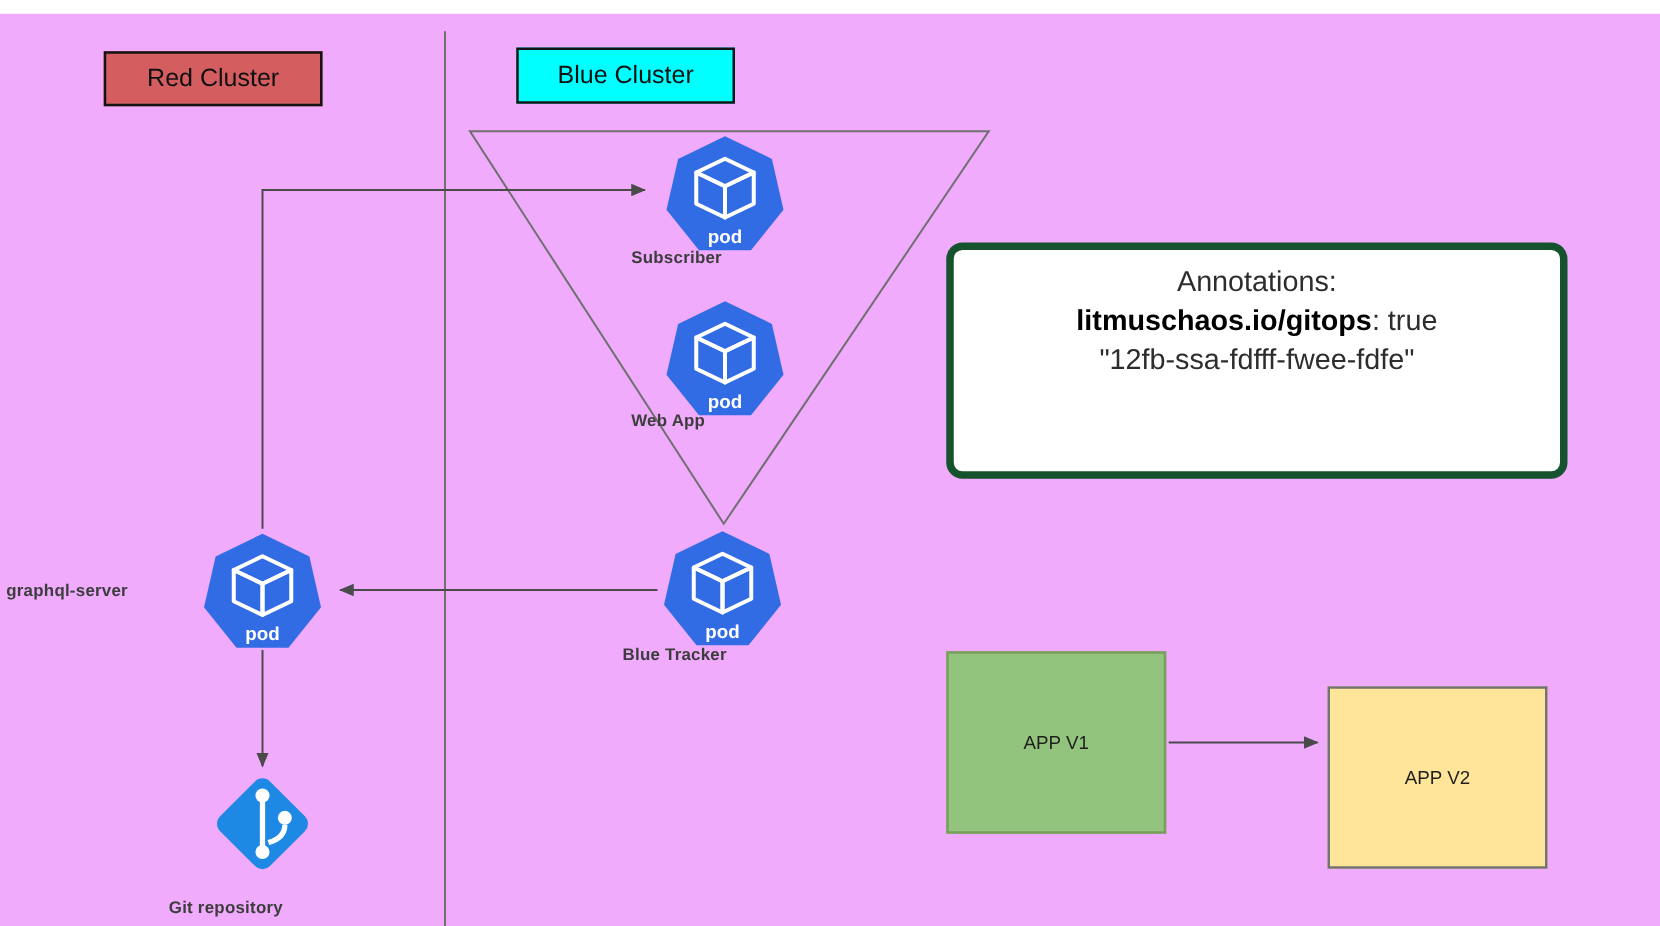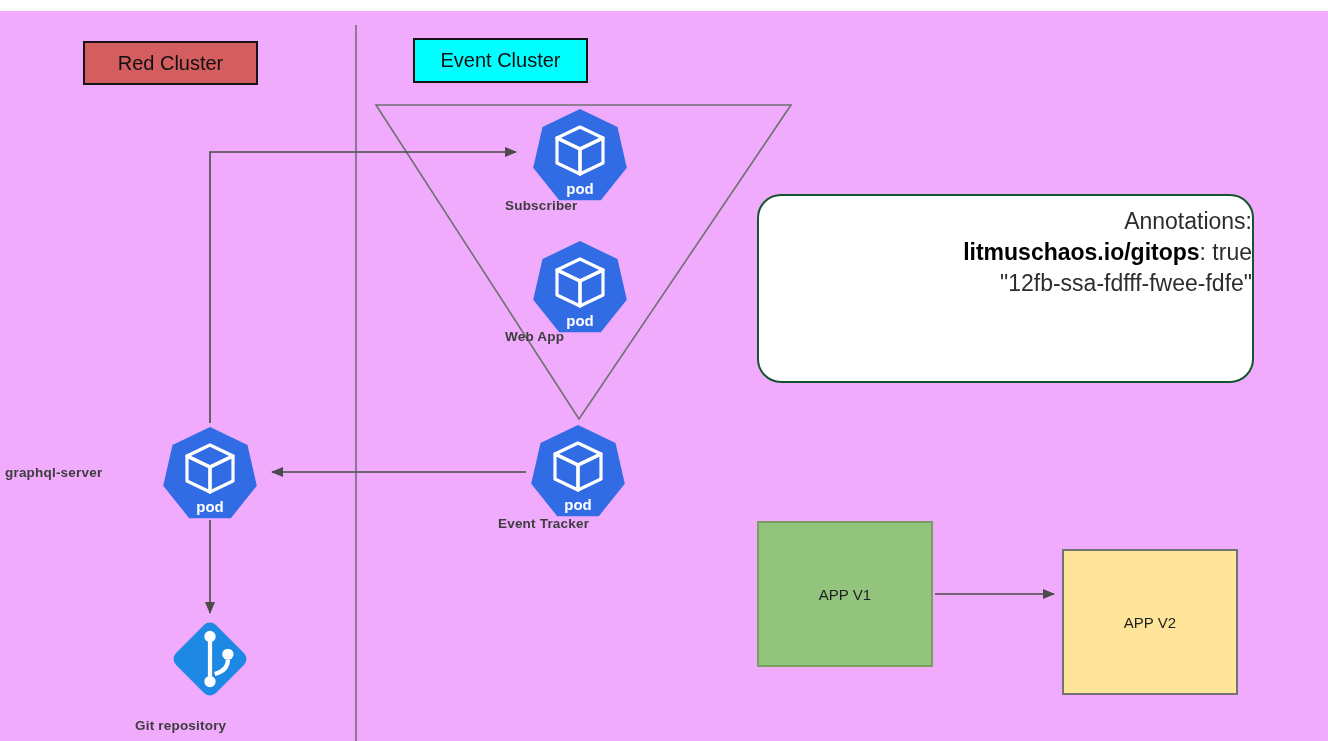--- a/index.html
+++ b/index.html
@@ -15,21 +15,21 @@
 
   .pod-node{position:absolute;}
   .node-label{position:absolute;font-size:13.5px;font-weight:700;color:#3d3d3d;
     text-align:left;line-height:14px;letter-spacing:.2px;}
   .pod-text{font-family:"Liberation Sans",sans-serif;font-size:15px;font-weight:700;
     fill:#ffffff;text-anchor:middle;}
   .cube{stroke:#ffffff;stroke-width:3.2;fill:none;stroke-linejoin:round;}
   .git-stroke{stroke:#ffffff;stroke-width:4.5;fill:none;}
 
   .annotations-box{position:absolute;left:757px;top:183px;width:497px;height:189px;
-    border:2px solid #14532d;border-radius:24px;background:#ffffff;text-align:right;
+    border:6px solid #14532d;border-radius:13px;background:#ffffff;text-align:center;
     padding-top:10px;box-sizing:border-box;}
   .ann-line{font-size:23px;line-height:31px;color:#2d2d2d;}
   .ann-line b{color:#000000;}
 
   .app-box{position:absolute;width:176px;height:146px;display:flex;align-items:center;
     justify-content:center;font-size:15px;color:#1f1f1f;box-sizing:border-box;}
   .app-v1{left:757px;top:510px;background:#93c47d;border:2px solid #7a9d60;}
   .app-v2{left:1062px;top:538px;background:#ffe599;border:2px solid #737373;}
 </style>
 </head>
@@ -48,21 +48,21 @@
     <path d="M210,412 L210,141 L516,141" fill="none" stroke="#4a4a4a" stroke-width="1.6" marker-end="url(#arr)"></path>
     <path d="M526,461 L272,461" fill="none" stroke="#4a4a4a" stroke-width="1.6" marker-end="url(#arr)"></path>
     <path d="M210,509 L210,602" fill="none" stroke="#4a4a4a" stroke-width="1.6" marker-end="url(#arr)"></path>
     <path d="M935,583 L1054,583" fill="none" stroke="#4a4a4a" stroke-width="1.6" marker-end="url(#arr)"></path>
   </svg>
 
   <div class="cluster-label cluster-red">
     <span>Red Cluster</span>
   </div>
   <div class="cluster-label cluster-blue">
-    <span>Event Cluster</span>
+    <span>Blue Cluster</span>
   </div>
 
   <div class="pod-node" style="left:530px;top:96px;">
     <svg width="100" height="96" viewBox="0 0 100 96">
       <polygon points="50,2 87.5,20.1 96.8,60.7 70.8,93.2 29.2,93.2 3.2,60.7 12.5,20.1" fill="#326ce5"></polygon>
       <polygon class="cube" points="50,20 73,31 50,42 27,31"></polygon>
       <polygon class="cube" points="27,31 27,56 50,67 50,42"></polygon>
       <polygon class="cube" points="73,31 73,56 50,67 50,42"></polygon>
       <text x="50" y="87" class="pod-text">pod</text>
     </svg>
@@ -82,21 +82,21 @@
 
   <div class="pod-node" style="left:528px;top:412px;">
     <svg width="100" height="96" viewBox="0 0 100 96">
       <polygon points="50,2 87.5,20.1 96.8,60.7 70.8,93.2 29.2,93.2 3.2,60.7 12.5,20.1" fill="#326ce5"></polygon>
       <polygon class="cube" points="50,20 73,31 50,42 27,31"></polygon>
       <polygon class="cube" points="27,31 27,56 50,67 50,42"></polygon>
       <polygon class="cube" points="73,31 73,56 50,67 50,42"></polygon>
       <text x="50" y="87" class="pod-text">pod</text>
     </svg>
   </div>
-  <div class="node-label" style="left:498px;top:506px;width:160px;">Event Tracker</div>
+  <div class="node-label" style="left:498px;top:506px;width:160px;">Blue Tracker</div>
 
   <div class="pod-node" style="left:160px;top:414px;">
     <svg width="100" height="96" viewBox="0 0 100 96">
       <polygon points="50,2 87.5,20.1 96.8,60.7 70.8,93.2 29.2,93.2 3.2,60.7 12.5,20.1" fill="#326ce5"></polygon>
       <polygon class="cube" points="50,20 73,31 50,42 27,31"></polygon>
       <polygon class="cube" points="27,31 27,56 50,67 50,42"></polygon>
       <polygon class="cube" points="73,31 73,56 50,67 50,42"></polygon>
       <text x="50" y="87" class="pod-text">pod</text>
     </svg>
   </div>

